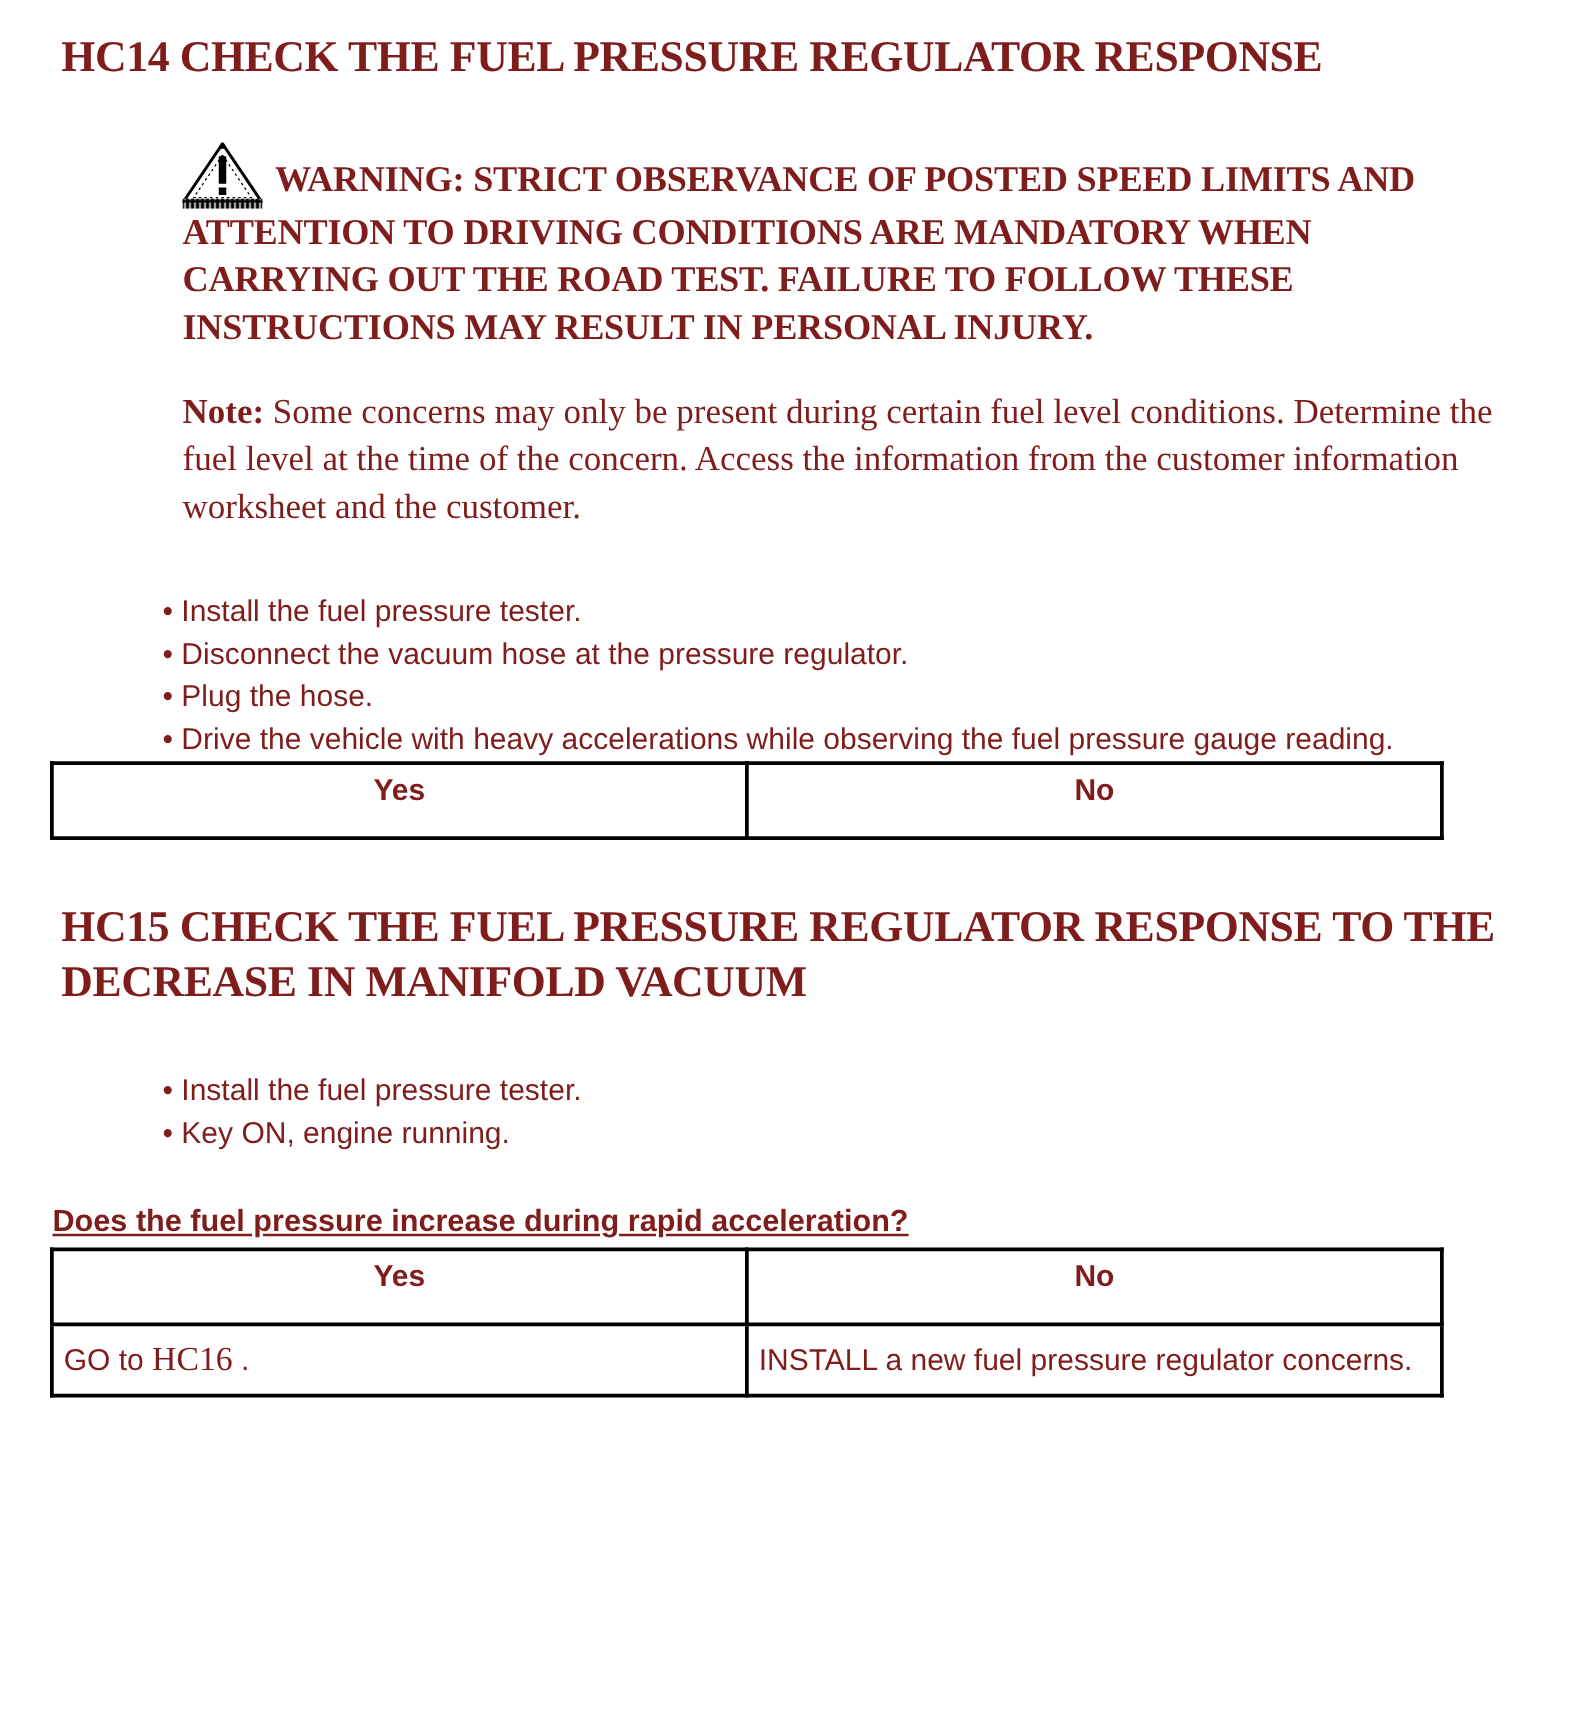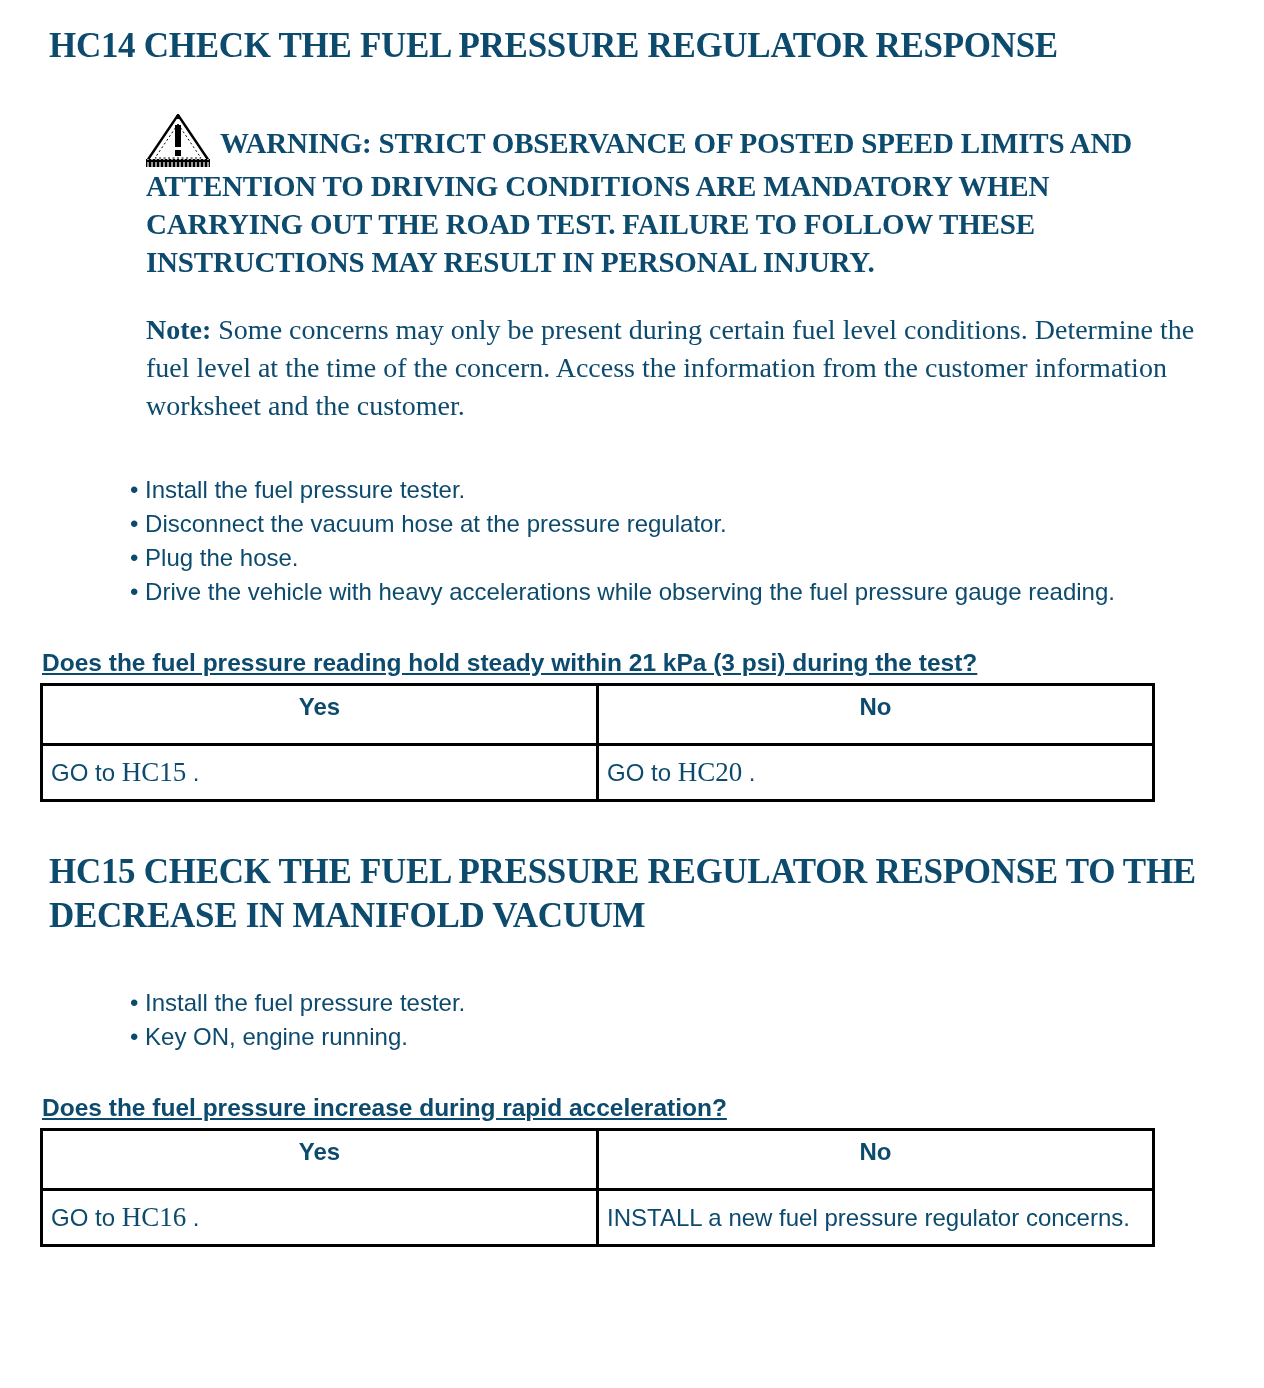--- a/index.html
+++ b/index.html
@@ -1,21 +1,21 @@
 <!DOCTYPE html>
 <html><head>
 <meta charset="utf-8">
 <style>
   html, body { margin: 0; padding: 0; background: #ffffff; }
   .doc {
     position: relative;
     width: 1256px;
     height: 1388px;
     background: #ffffff;
-    color: #0c4a6e;
+    color: #7f1d1d;
     overflow: hidden;
     font-family: "Liberation Serif", serif;
   }
   .sec-title {
     margin: 0 40px 0 49px;
     font-family: "Liberation Serif", serif;
     font-weight: bold;
     font-size: 35px;
     line-height: 44px;
     letter-spacing: -0.3px;
@@ -130,31 +130,26 @@
       <span>Some concerns may only be present during certain fuel level conditions. Determine the fuel level at the time of the concern. Access the information from the customer information worksheet and the customer.</span>
     </p>
 
     <ul class="steps">
       <li>Install the fuel pressure tester.</li>
       <li>Disconnect the vacuum hose at the pressure regulator.</li>
       <li>Plug the hose.</li>
       <li>Drive the vehicle with heavy accelerations while observing the fuel pressure gauge reading.</li>
     </ul>
 
-    <p class="question">Does the fuel pressure reading hold steady within 21 kPa (3 psi) during the test?</p>
 
     <table class="result">
       <tbody>
       <tr>
         <th>Yes</th>
         <th>No</th>
-      </tr>
-      <tr>
-        <td><span>GO to </span><span class="hc-link">HC15</span><span> .</span></td>
-        <td><span>GO to </span><span class="hc-link">HC20</span><span> .</span></td>
       </tr>
       </tbody>
     </table>
   </section>
 
   <section>
     <h1 class="sec-title sec2-title">HC15 CHECK THE FUEL PRESSURE REGULATOR RESPONSE TO THE DECREASE IN MANIFOLD VACUUM</h1>
 
     <ul class="steps sec2-steps">
       <li>Install the fuel pressure tester.</li>

